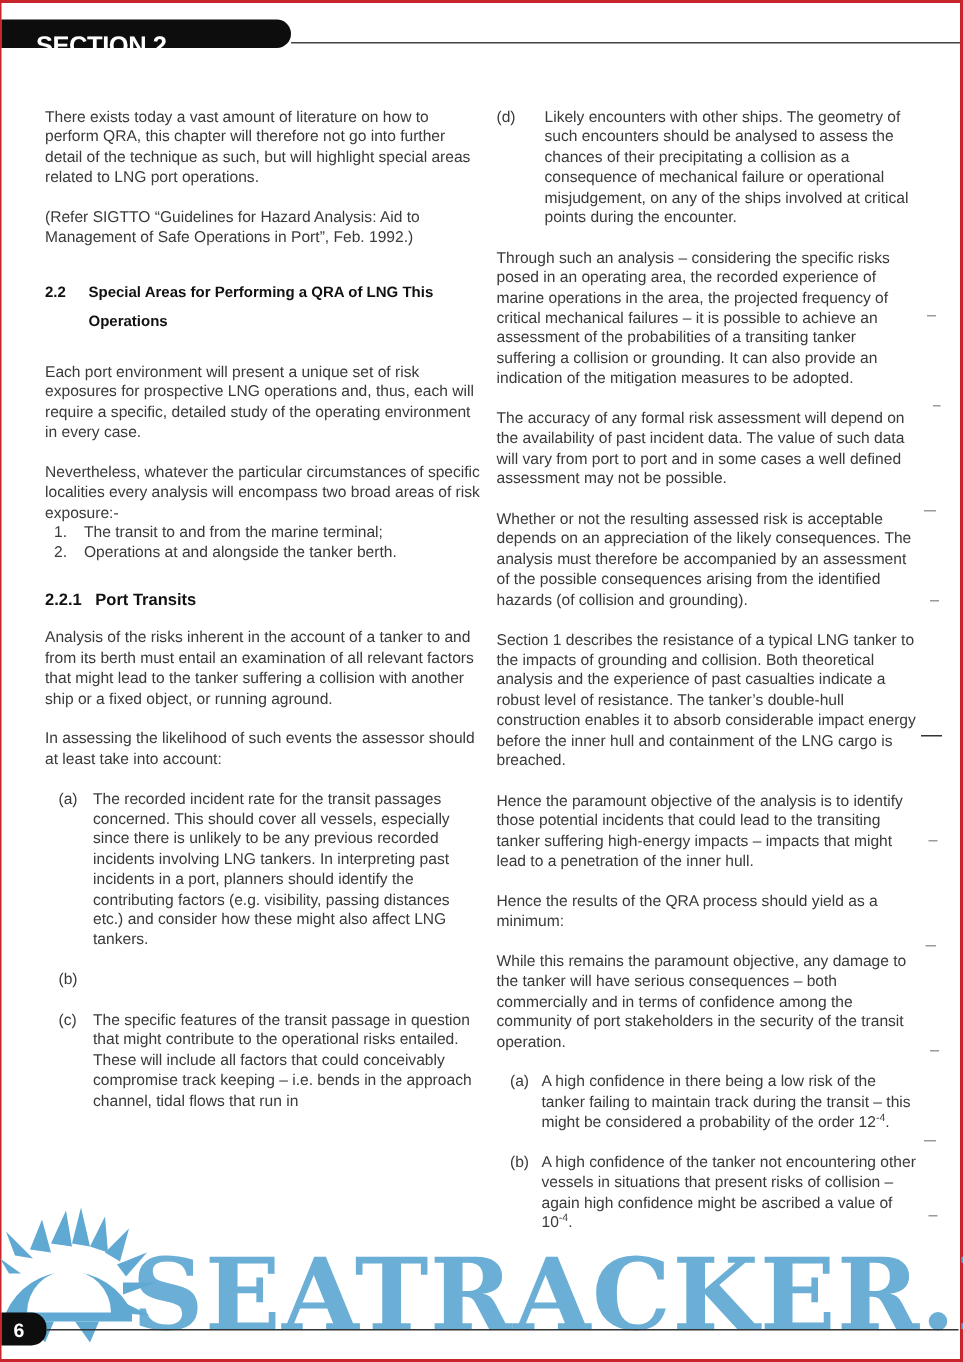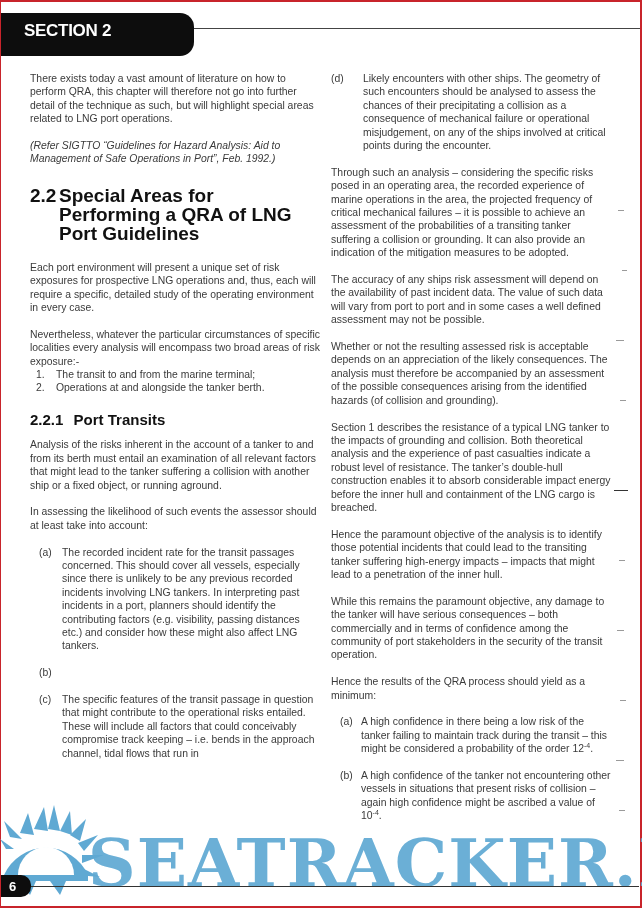--- a/index.html
+++ b/index.html
@@ -1,28 +1,28 @@
 <!DOCTYPE html>
 <html><head>
 <meta charset="utf-8">
 <style>
   * { box-sizing: border-box; margin: 0; padding: 0; }
   html, body { width: 642px; height: 908px; background: #ffffff; overflow: hidden; }
   body { position: relative; font-family: "Liberation Sans", sans-serif; color: #3a3a3a; }
   .frame { position: absolute; left: 0; top: 0; width: 642px; height: 908px; border: 2px solid #c8242b; border-left-width: 1px; }
-  .section-tab { position: absolute; left: 1px; top: 13px; width: 193px; height: 43px; background: #0d0d0d; border-radius: 0 14px 14px 0; color: #fff; font-weight: bold; font-size: 17px; letter-spacing: -0.3px; padding: 8px 0 0 23px; }
+  .section-tab { position: absolute; left: 1px; top: 13px; width: 193px; height: 19px; background: #0d0d0d; border-radius: 0 14px 14px 0; color: #fff; font-weight: bold; font-size: 17px; letter-spacing: -0.3px; padding: 8px 0 0 23px; }
   .header-rule { position: absolute; left: 194px; top: 28px; width: 446px; height: 1px; background: #444; }
   .col { position: absolute; font-size: 10.4px; line-height: 13.4px; }
   .col-left { left: 30px; top: 72px; width: 290px; }
   .col-right { left: 331px; top: 72px; width: 280px; }
   p { margin-bottom: 13.4px; }
-  .cite { font-style: italic; }
-  h2 { font-size: 19px; line-height: 19px; font-weight: bold; color: #111; margin: 20px 0 18px 0; display: flex; }
+  .cite { }
+  h2 { font-size: 10px; line-height: 19px; font-weight: bold; color: #111; margin: 20px 0 18px 0; display: flex; }
   h2 .num { width: 29px; flex: none; }
-  h3 { font-size: 15px; font-weight: bold; color: #111; margin: 18px 0 12px 0; }
+  h3 { font-size: 11px; font-weight: bold; color: #111; margin: 18px 0 12px 0; }
   h3 .num { margin-right: 6px; }
   .numlist { margin: 0 0 13.4px 0; list-style: none; }
   .numlist li { display: flex; }
   .numlist .n { width: 26px; padding-left: 6px; flex: none; }
   .alist { list-style: none; }
   .alist li { display: flex; margin-bottom: 13.4px; }
   .alist .m { width: 32px; padding-left: 9px; flex: none; }
   .alist.tight .m { width: 30px; padding-left: 9px; }
   .alist.dmark .m { width: 32px; padding-left: 0; }
   sup { font-size: 7px; vertical-align: 4px; line-height: 0; }
@@ -42,21 +42,21 @@
   <span>SECTION 2</span>
 </div>
 <div class="header-rule"></div>
 
 <div class="col col-left">
   <p>There exists today a vast amount of literature on how to perform QRA, this chapter will therefore not go into further detail of the technique as such, but will highlight special areas related to LNG port operations.</p>
   <p class="cite">(Refer SIGTTO “Guidelines for Hazard Analysis: Aid to Management of Safe Operations in Port”, Feb. 1992.)</p>
 
   <h2>
     <span class="num">2.2</span>
-    <span>Special Areas for Performing a QRA of LNG Port Guidelines</span>
+    <span>Special Areas for Performing a QRA of LNG This Operations</span>
   </h2>
 
   <p>Each port environment will present a unique set of risk exposures for prospective LNG operations and, thus, each will require a specific, detailed study of the operating environment in every case.</p>
   <p style="margin-bottom:0">Nevertheless, whatever the particular circumstances of specific localities every analysis will encompass two broad areas of risk exposure:-</p>
   <ul class="numlist">
     <li>
       <span class="n">1.</span>
       <span>The transit to and from the marine terminal;</span>
     </li>
     <li>
@@ -91,26 +91,26 @@
 <div class="col col-right">
 
   <ul class="alist dmark">
     <li>
       <span class="m">(d)</span>
       <span>Likely encounters with other ships. The geometry of such encounters should be analysed to assess the chances of their precipitating a collision as a consequence of mechanical failure or operational misjudgement, on any of the ships involved at critical points during the encounter.</span>
     </li>
   </ul>
 
   <p>Through such an analysis – considering the specific risks posed in an operating area, the recorded experience of marine operations in the area, the projected frequency of critical mechanical failures – it is possible to achieve an assessment of the probabilities of a transiting tanker suffering a collision or grounding. It can also provide an indication of the mitigation measures to be adopted.</p>
-  <p>The accuracy of any ships risk assessment will depend on the availability of past incident data. The value of such data will vary from port to port and in some cases a well defined assessment may not be possible.</p>
+  <p>The accuracy of any formal risk assessment will depend on the availability of past incident data. The value of such data will vary from port to port and in some cases a well defined assessment may not be possible.</p>
   <p>Whether or not the resulting assessed risk is acceptable depends on an appreciation of the likely consequences. The analysis must therefore be accompanied by an assessment of the possible consequences arising from the identified hazards (of collision and grounding).</p>
   <p>Section 1 describes the resistance of a typical LNG tanker to the impacts of grounding and collision. Both theoretical analysis and the experience of past casualties indicate a robust level of resistance. The tanker’s double-hull construction enables it to absorb considerable impact energy before the inner hull and containment of the LNG cargo is breached.</p>
   <p>Hence the paramount objective of the analysis is to identify those potential incidents that could lead to the transiting tanker suffering high-energy impacts – impacts that might lead to a penetration of the inner hull.</p>
+  <p>Hence the results of the QRA process should yield as a minimum:</p>
   <p>While this remains the paramount objective, any damage to the tanker will have serious consequences – both commercially and in terms of confidence among the community of port stakeholders in the security of the transit operation.</p>
-  <p>Hence the results of the QRA process should yield as a minimum:</p>
 
   <ul class="alist tight">
     <li>
       <span class="m">(a)</span>
       <span><span>A high confidence in there being a low risk of the tanker failing to maintain track during the transit – this might be considered a probability of the order 12</span><sup>-4</sup><span>.</span></span>
     </li>
     <li>
       <span class="m">(b)</span>
       <span><span>A high confidence of the tanker not encountering other vessels in situations that present risks of collision – again high confidence might be ascribed a value of 10</span><sup>-4</sup><span>.</span></span>
     </li>

